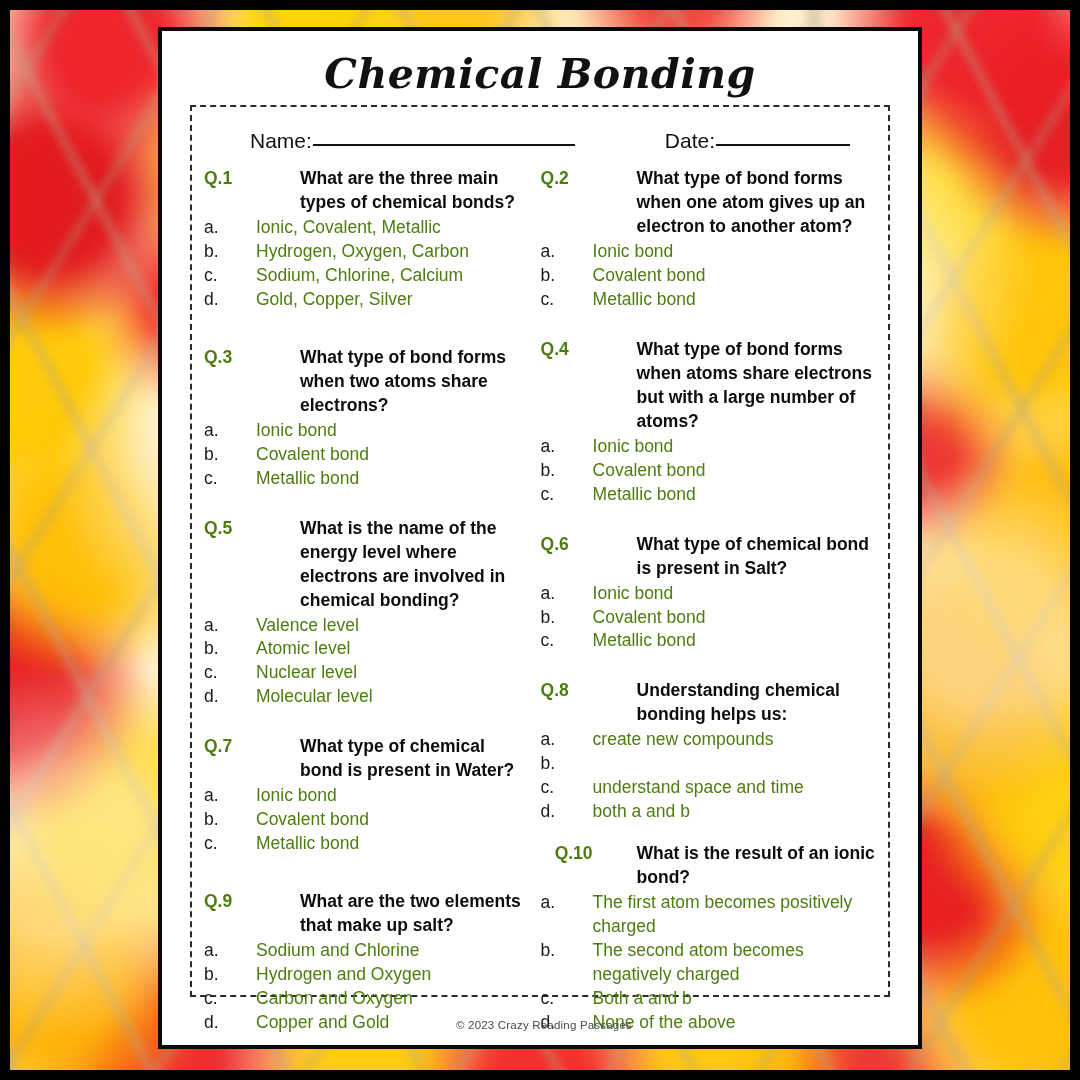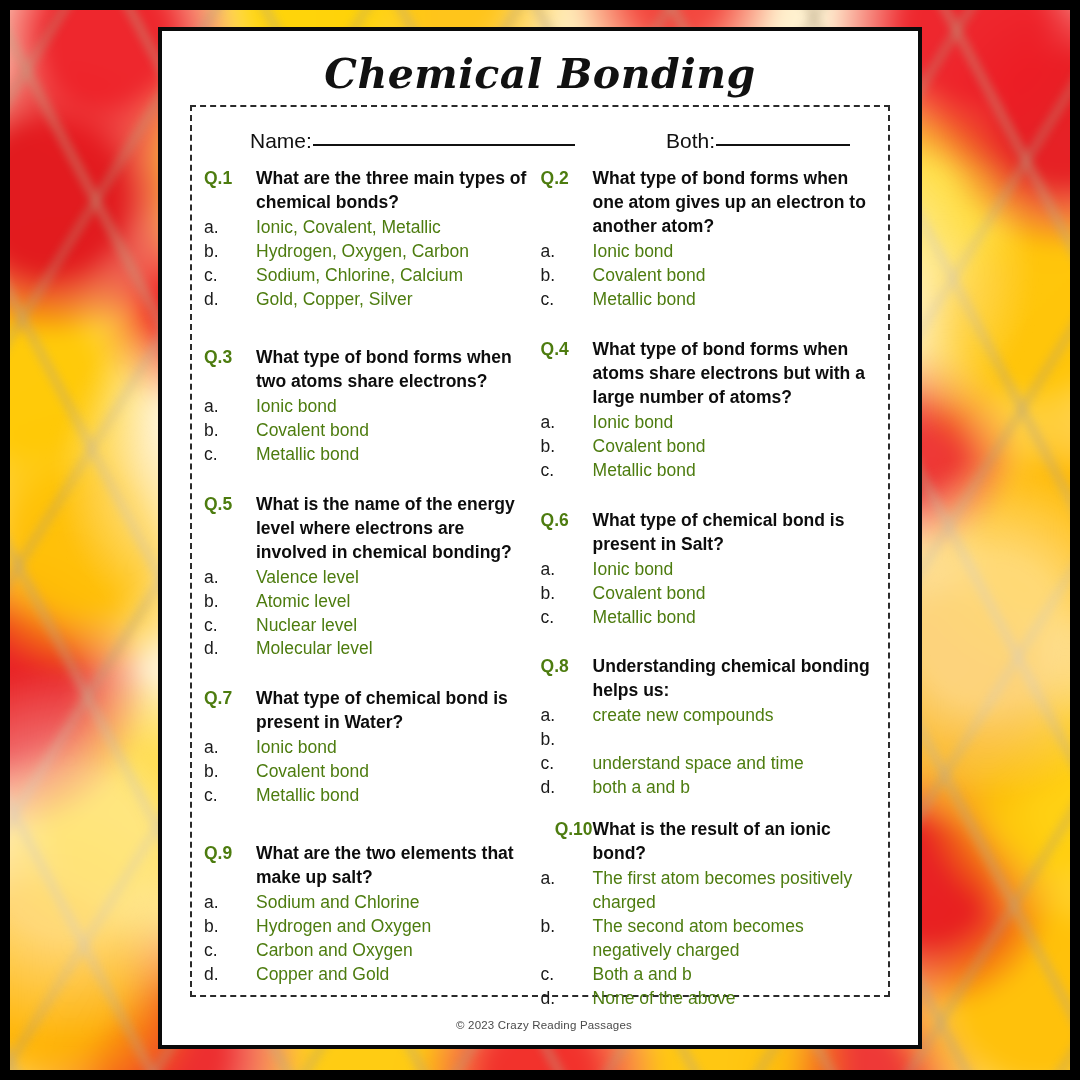--- a/index.html
+++ b/index.html
@@ -123,20 +123,21 @@
   .q-head{display:flex;margin-bottom:1px;}
   .q-num{
     width:52px;flex:none;
     font-weight:700;font-size:17.5px;color:#4d7c0f;
     line-height:1.37;
   }
   .q-num.wide{width:52px;text-align:right;}
   .q-text{
     font-weight:700;font-size:17.5px;color:#0d0d0d;
     line-height:1.37;
+    margin-left:44px;
   }
   .opt{display:flex;line-height:1.37;}
   .opt-key{
     width:52px;flex:none;
     font-size:17.5px;color:#1a1a1a;
   }
   .opt-text{
     font-size:17.5px;color:#4d7c0f;
   }
   .gap-sm{height:14px;}
@@ -170,21 +171,21 @@
 
     <div class="dashbox">
 
       <div class="namerow">
         <div class="namecell">
           <span class="nm-label">Name:</span>
           <span class="nm-rule rule-name"></span>
         </div>
         <div class="spacer"></div>
         <div class="namecell">
-          <span class="nm-label">Both:</span>
+          <span class="nm-label">Date:</span>
           <span class="nm-rule rule-date"></span>
         </div>
         <div style="width:22px"></div>
       </div>
 
       <div class="cols">
 
         <div class="col">
 
           <div class="q-block">

